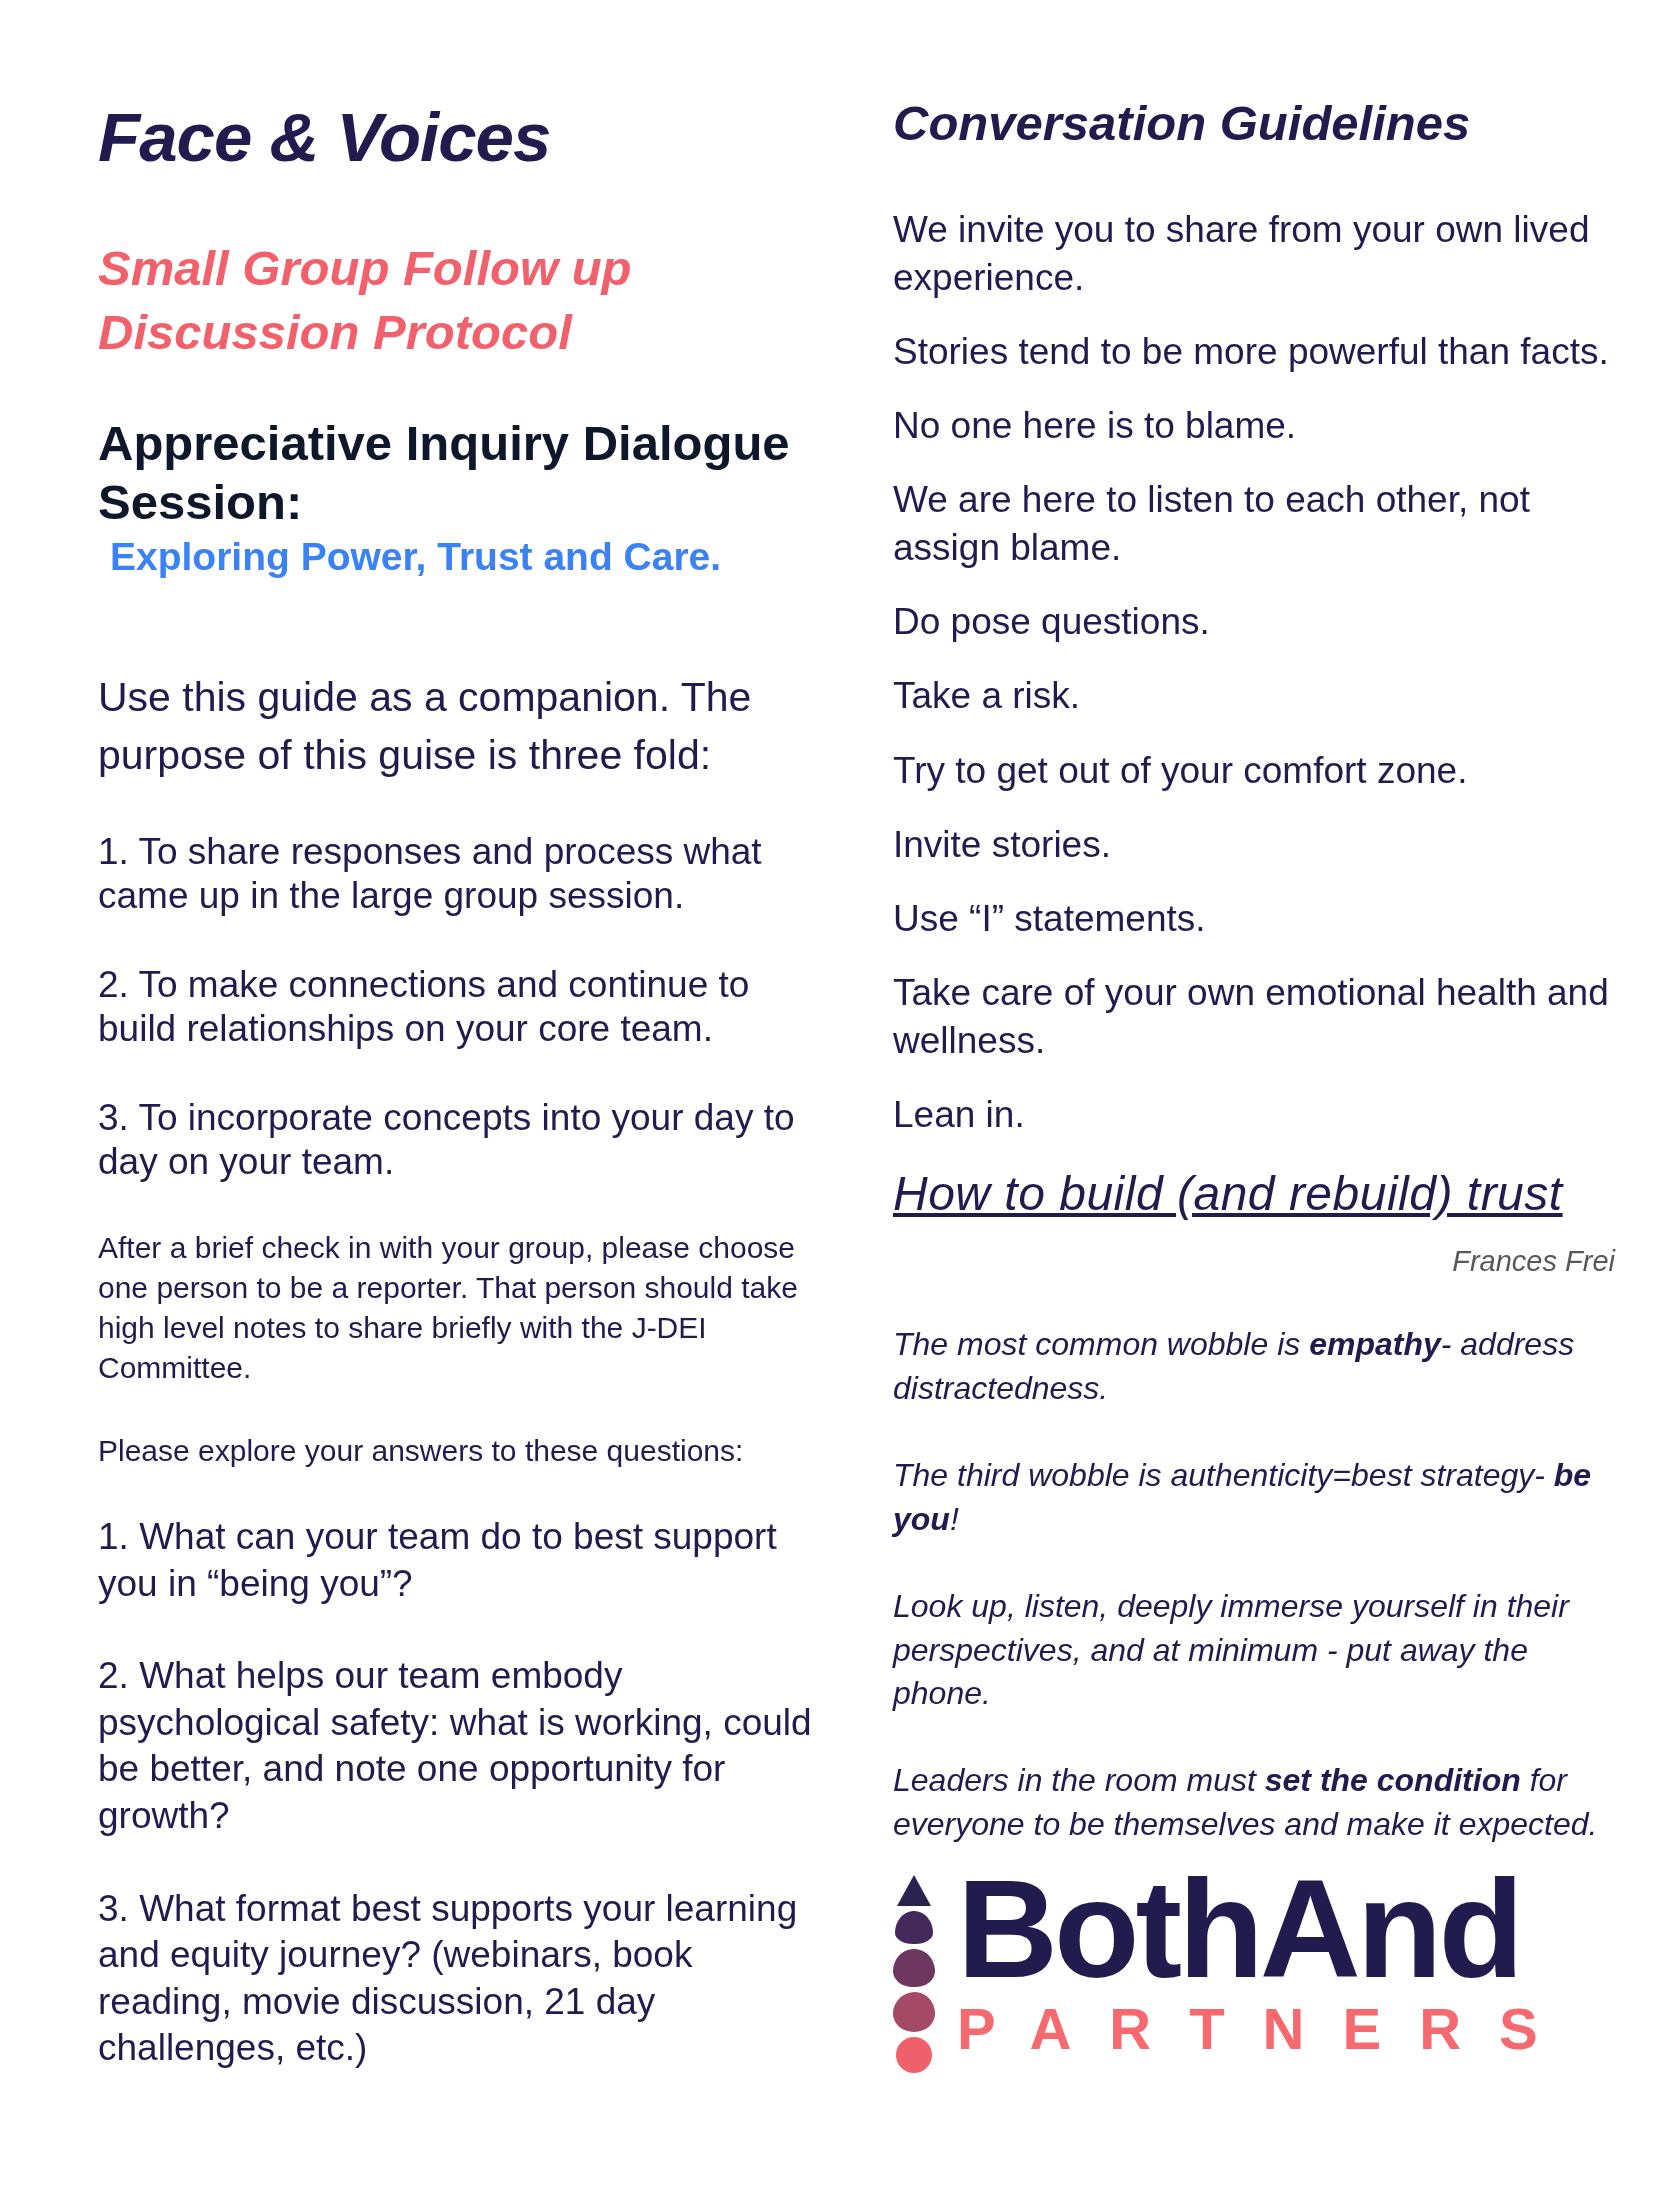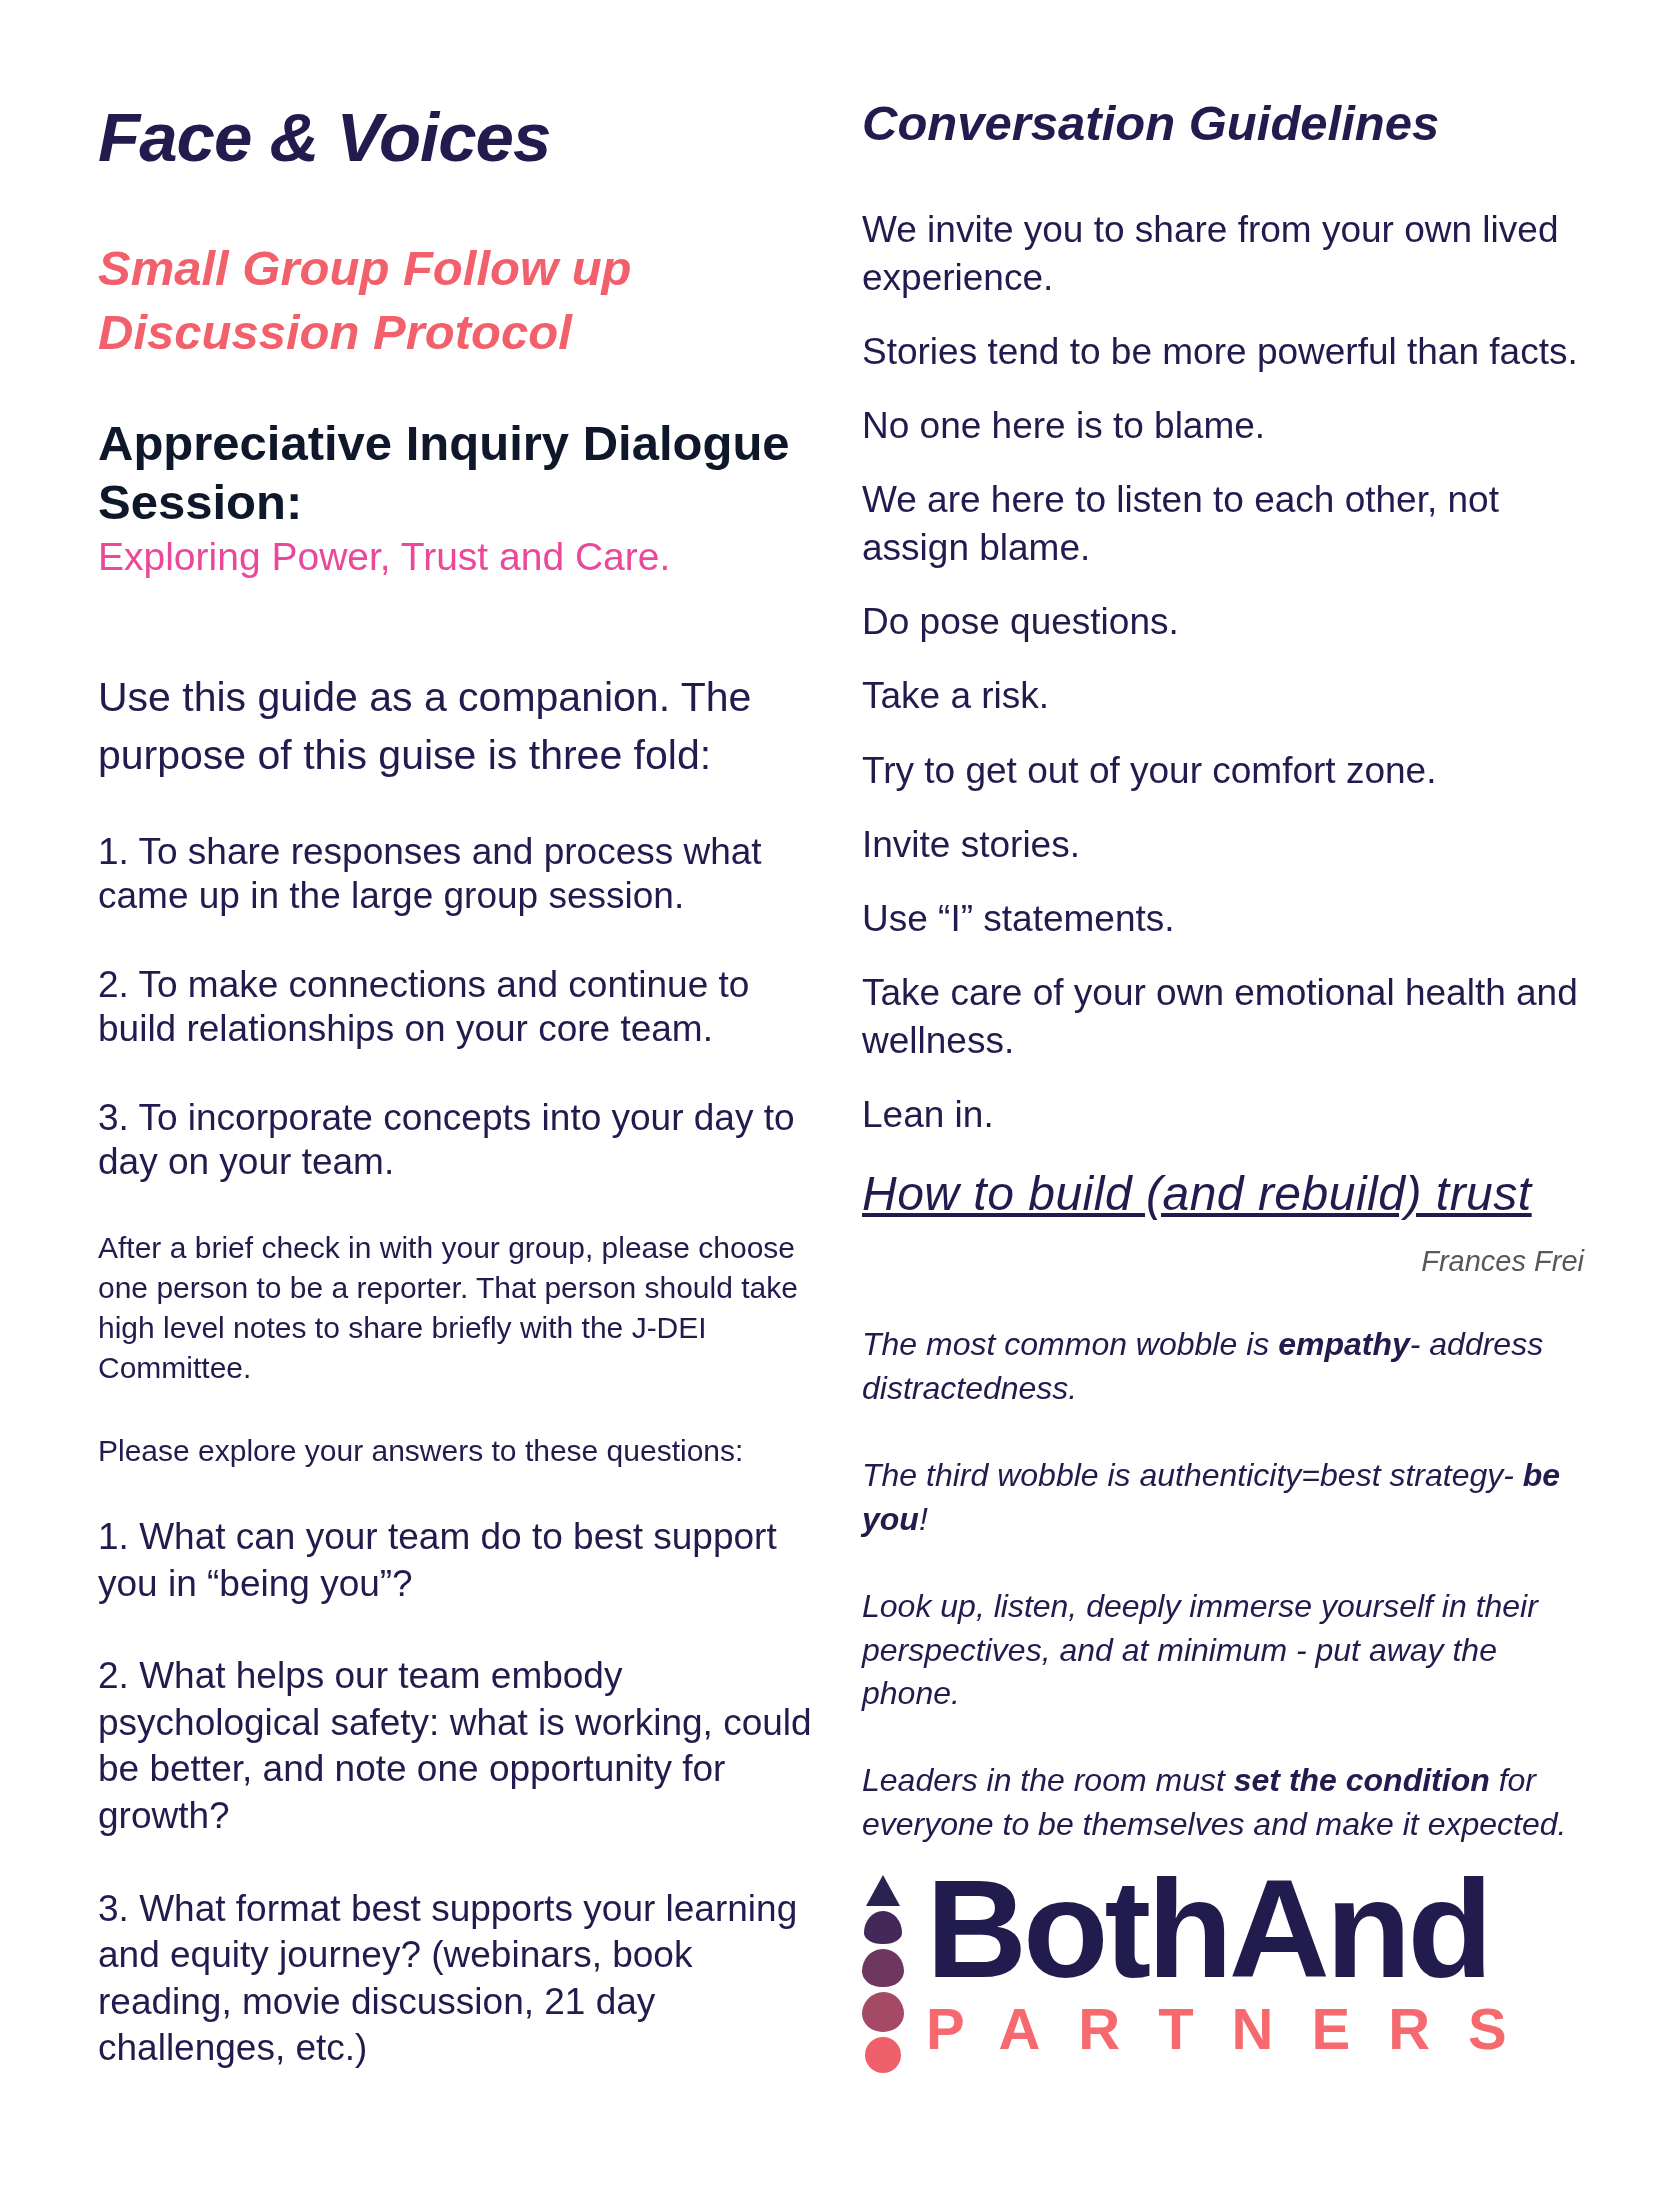--- a/index.html
+++ b/index.html
@@ -1,26 +1,26 @@
 <!DOCTYPE html>
 <html style="font-size:8px"><head>
 <meta charset="utf-8">
 <style>
   html,body{margin:0;padding:0;}
   body{
     width:1675px;height:2194px;position:relative;background:#ffffff;
     font-family:"Liberation Sans", sans-serif;color:#211b4e;overflow:hidden;
   }
   .col-left{position:absolute;left:98px;top:103px;width:737px;}
-  .col-right{position:absolute;left:862px;top:95px;width:722px;}
+  .col-right{position:absolute;left:893px;top:95px;width:722px;}
 
   .h1{font-size:69px;font-weight:700;font-style:italic;line-height:1;letter-spacing:-1px;margin:0 0 65px 0;color:#211b4e;}
   .red-sub{color:#f2606b;font-size:49px;font-weight:700;font-style:italic;line-height:1.3;margin:0 0 50px 0;}
   .session{font-size:49px;font-weight:700;line-height:1.2;margin:0;color:#0f172a;}
-  .session-sub{font-size:39px;font-weight:400;line-height:1.3;margin:0 0 85px 0;color:#ec4899;}
+  .session-sub{font-size:39px;font-weight:700;line-height:1.3;margin:0 0 85px 12px;color:#3b82f6;}
   .red-head{color:#f2606b;font-size:49px;font-weight:700;font-style:italic;line-height:1.1;margin:0 0 60px 0;}
   .intro{font-size:41px;font-weight:400;line-height:1.42;margin:0 0 46px 0;}
   .purpose{font-size:37px;font-weight:400;line-height:1.2;margin:0 0 44px 0;}
   .note{font-size:30px;font-weight:400;line-height:1.33;margin:0 0 43px 0;}
   .prompt{font-size:30px;font-weight:400;line-height:1.33;margin:0 0 43px 0;}
   .question{font-size:37px;font-weight:400;line-height:1.26;margin:0 0 46px 0;}
 
   .r-head{font-size:49px;font-weight:700;font-style:italic;line-height:1.18;margin:0 0 53px 0;color:#211b4e;}
   .guideline{font-size:37px;font-weight:400;line-height:1.3;margin:0 0 26px 0;}
   .talk-title{font-size:48px;font-weight:400;font-style:italic;line-height:1.2;letter-spacing:0.5px;margin:25px 0 0 0;text-decoration:underline;}

